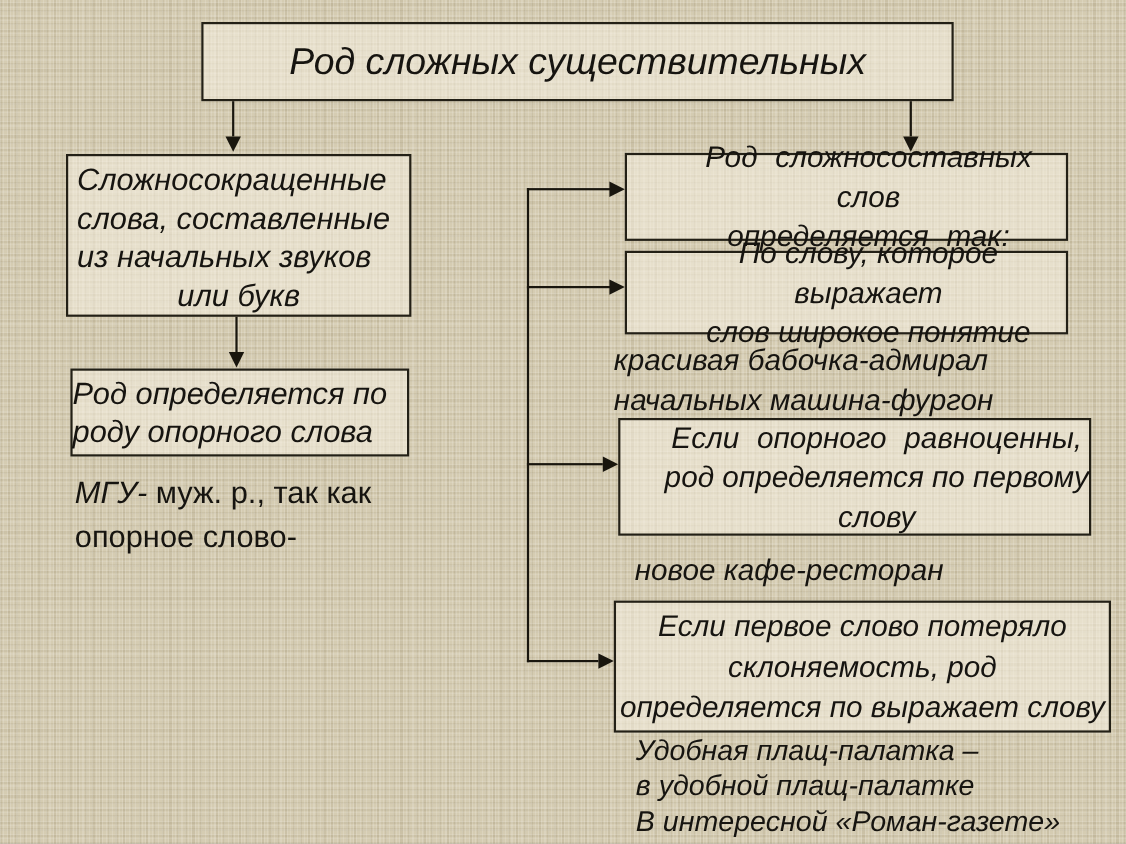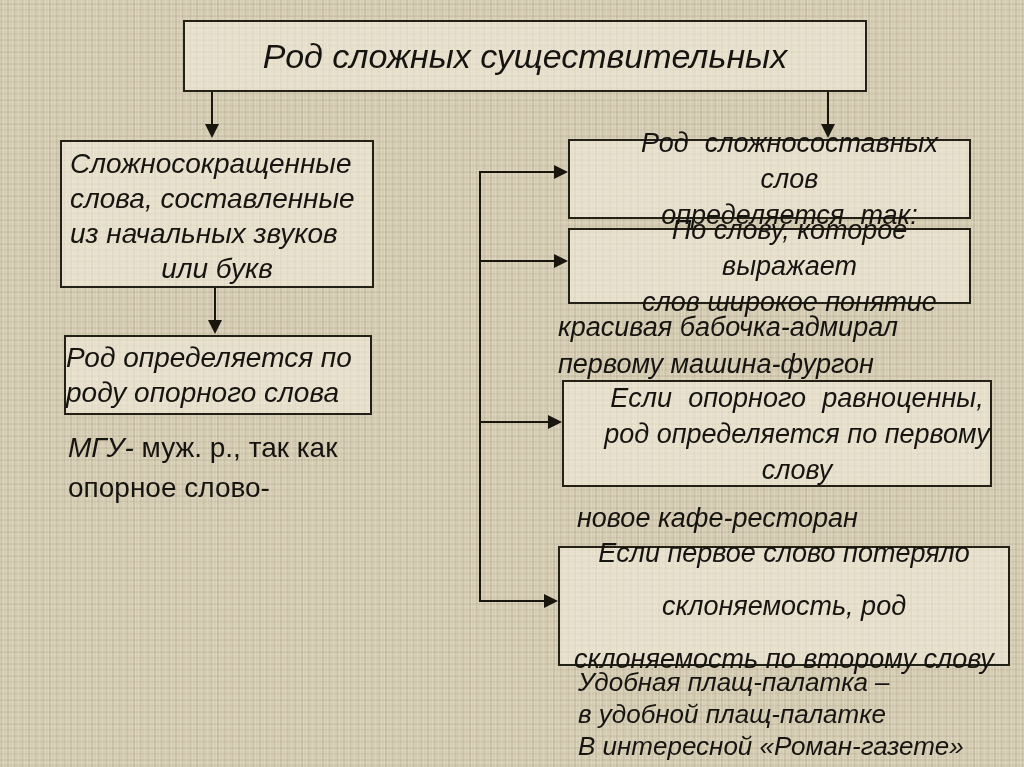--- a/index.html
+++ b/index.html
@@ -94,37 +94,37 @@
     <div>определяется так:</div>
   </div>
 
   <div class="box flexc tc fs27" style="left:568px;top:228px;width:403px;height:76px;">
     <div>По слову, которое выражает</div>
     <div>слов широкое понятие</div>
   </div>
 
   <div class="example it fs27t" style="left:558px;top:309px;">
     <div>красивая бабочка-адмирал</div>
-    <div>первому машина-фургон</div>
+    <div>начальных машина-фургон</div>
   </div>
 
   <div class="box flexc tc fs27" style="left:562px;top:380px;width:430px;height:107px;">
     <div class="ws">Если опорного равноценны,</div>
     <div>род определяется по первому</div>
     <div>слову</div>
   </div>
 
   <div class="example it fs27t" style="left:577px;top:500px;">
     <div>новое кафе-ресторан</div>
   </div>
 
-  <div class="box flexc tc fs27t" style="left:558px;top:546px;width:452px;height:120px;gap:16px;">
+  <div class="box flexc tc fs27t" style="left:558px;top:546px;width:452px;height:120px;">
     <div>Если первое слово потеряло</div>
     <div>склоняемость, род</div>
-    <div>склоняемость по второму слову</div>
+    <div>определяется по выражает слову</div>
   </div>
 
   <div class="example it fs26" style="left:578px;top:666px;">
     <div>Удобная плащ-палатка –</div>
     <div>в удобной плащ-палатке</div>
     <div>В интересной «Роман-газете»</div>
   </div>
 
 </div>
 

